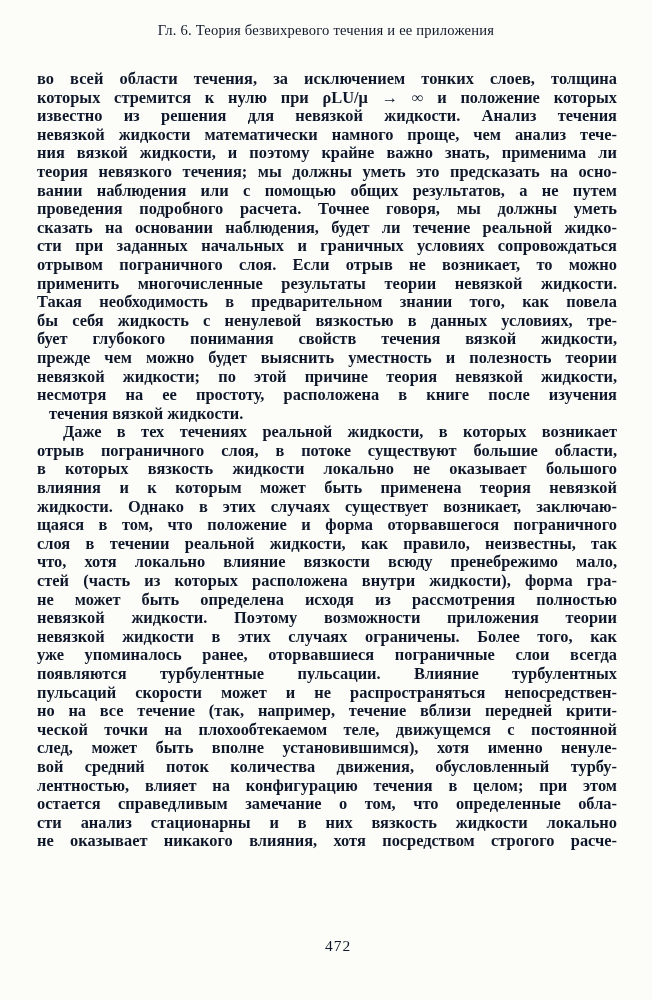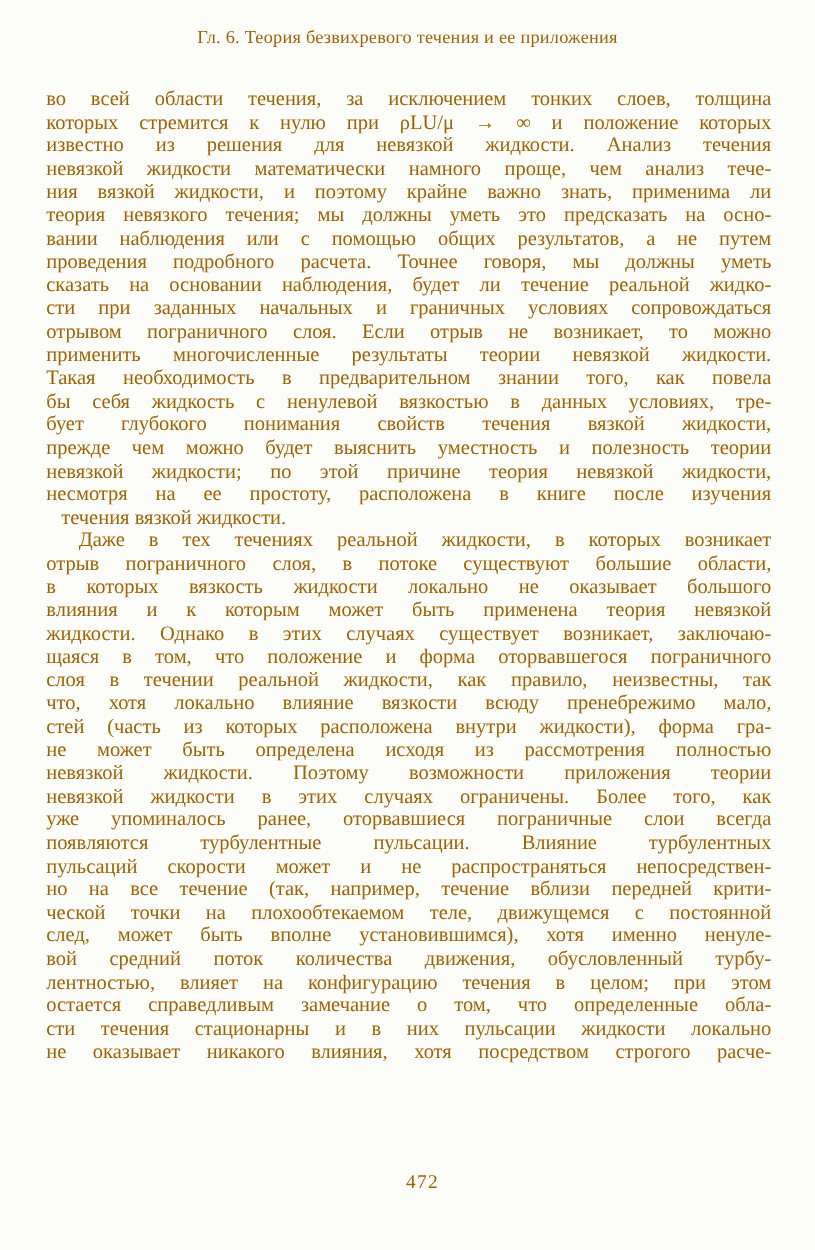--- a/index.html
+++ b/index.html
@@ -6,21 +6,21 @@
     margin: 0;
     padding: 0;
   }
   .page {
     position: relative;
     width: 652px;
     height: 1000px;
     background: #fcfdf8;
     overflow: hidden;
     font-family: "Liberation Serif", "DejaVu Serif", serif;
-    color: #a16207;
+    color: #0f172a;
   }
   .running-header {
     position: absolute;
     top: 22px;
     left: 0;
     width: 652px;
     text-align: center;
     font-size: 14.6px;
     letter-spacing: 0.2px;
     white-space: nowrap;
@@ -31,20 +31,21 @@
     left: 37px;
     width: 580px;
     font-size: 16.4px;
     line-height: 18.6px;
   }
   .line {
     text-align: justify;
     text-align-last: justify;
     height: 18.6px;
     white-space: normal;
+    font-weight: bold;
   }
   .line.endpara {
     text-align-last: left;
     margin-left: 12px;
   }
   .line.indent {
     text-indent: 26px;
   }
   .page-number {
     position: absolute;
@@ -96,18 +97,18 @@
       <div class="line">невязкой жидкости в этих случаях ограничены. Более того, как</div>
       <div class="line">уже упоминалось ранее, оторвавшиеся пограничные слои всегда</div>
       <div class="line">появляются турбулентные пульсации. Влияние турбулентных</div>
       <div class="line">пульсаций скорости может и не распространяться непосредствен-</div>
       <div class="line">но на все течение (так, например, течение вблизи передней крити-</div>
       <div class="line">ческой точки на плохообтекаемом теле, движущемся с постоянной</div>
       <div class="line">след, может быть вполне установившимся), хотя именно ненуле-</div>
       <div class="line">вой средний поток количества движения, обусловленный турбу-</div>
       <div class="line">лентностью, влияет на конфигурацию течения в целом; при этом</div>
       <div class="line">остается справедливым замечание о том, что определенные обла-</div>
-      <div class="line">сти течения стационарны и в них пульсации жидкости локально</div>
+      <div class="line">сти анализ стационарны и в них вязкость жидкости локально</div>
       <div class="line">не оказывает никакого влияния, хотя посредством строгого расче-</div>
     </div>
 
   <div class="page-number">472</div>
 </div>
 
 </body></html>

